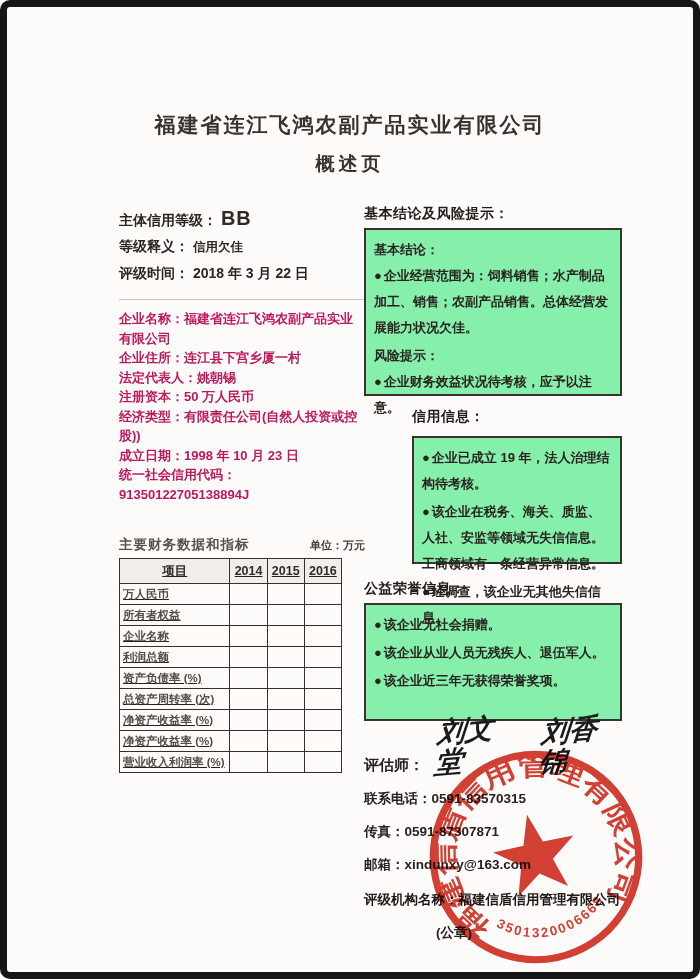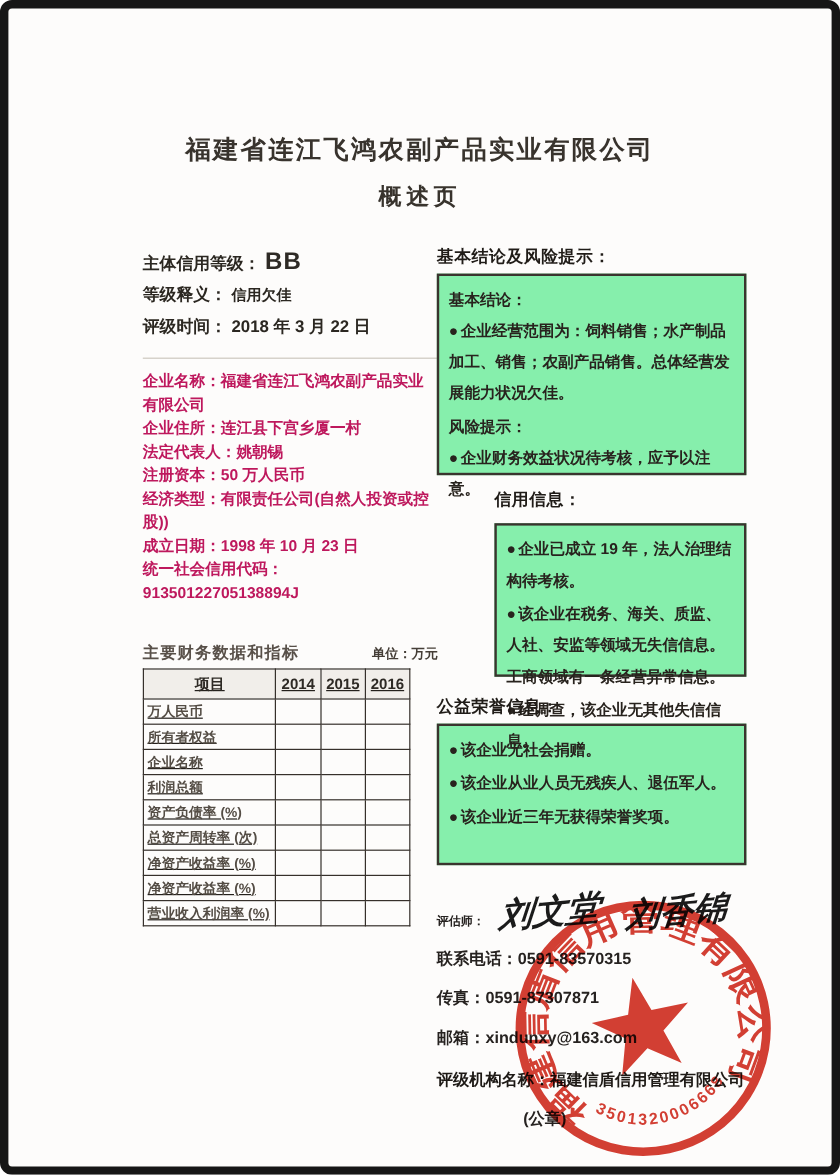--- a/index.html
+++ b/index.html
@@ -52,21 +52,21 @@
   .box2 { height:128px;margin-top:11px; }
   .box3 { height:118px; }
   .sec2 { margin-top:12px;padding-left:48px; }
   .sec3 { margin-top:16px; }
   .sub { font-size:13px; font-weight:bold; color:#28231e; line-height:26px; }
   .bullet-line { font-size:13px; font-weight:bold; color:#28231e; line-height:26px; margin-bottom:2px; }
   .bullet { margin-right:2px; }
 
   .footer { margin-top:16px; position:relative; }
   .assessor-row { display:flex; align-items:flex-end; height:38px; }
-  .f-label { font-size:10px; font-weight:bold; color:#262220; white-space:nowrap;margin-top:31px; }
+  .f-label { font-size:15px; font-weight:bold; color:#262220; white-space:nowrap;margin-top:31px; }
   .sig { font-size:28px; font-style:italic; font-weight:bold; color:#1b1b1b;
          font-family:"DejaVu Serif", serif; display:inline-block;
          transform:rotate(-5deg) skewX(-10deg); margin-left:12px; line-height:30px; }
   .sig2 { margin-left:22px; }
   .contact-line { font-size:13.5px; font-weight:bold; color:#262220; margin-top:15px; white-space:nowrap; }
   .agency-line { font-size:13.5px; font-weight:bold; color:#1e1a16; margin-top:17px; white-space:nowrap; }
   .seal-note { font-size:13.5px; font-weight:bold; color:#262220; margin-top:15px; margin-left:72px; }
 
   
   .stamp {

